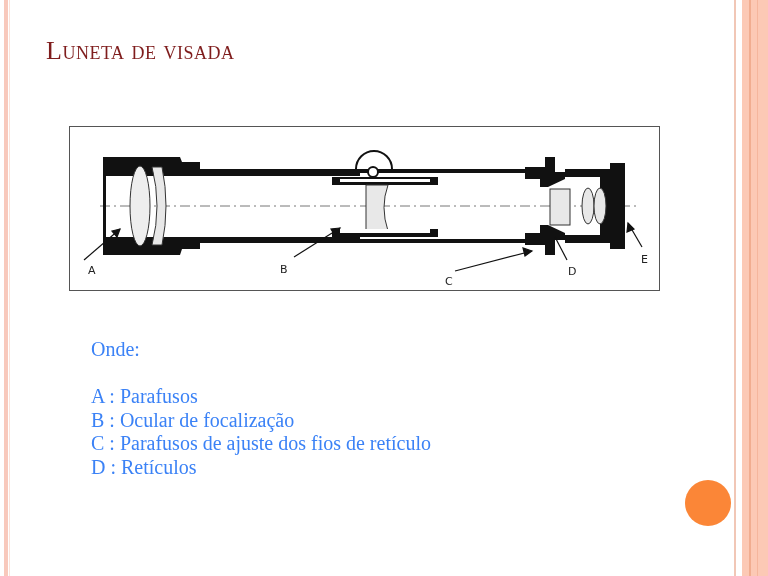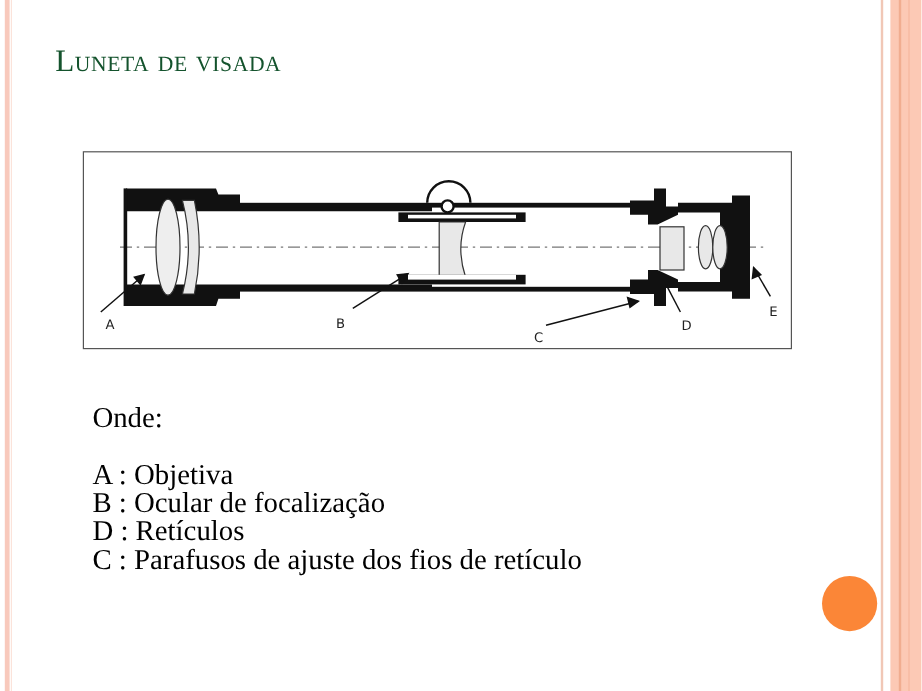--- a/index.html
+++ b/index.html
@@ -4,23 +4,23 @@
 <style>
   html, body { margin:0; padding:0; }
   body { width:768px; height:576px; position:relative; background:#ffffff; overflow:hidden; font-family:"DejaVu Serif", serif; }
   .left-border { position:absolute; left:4px; top:0; width:4px; height:576px; background:#f8c9bc; }
   .left-border2 { position:absolute; left:9px; top:0; width:1px; height:576px; background:#fbe3da; }
   .right-band { position:absolute; top:0; height:576px; }
   .rb1 { left:734px; width:2px; background:#f1c7b6; }
   .rb2 { left:742px; width:26px; background:#fcc9b5; }
   .rb3 { left:749px; width:2px; background:#f1ad90; }
   .rb4 { left:757px; width:1px; background:#f5b69d; }
-  .title { position:absolute; left:46px; top:36px; font-family:"Liberation Serif", serif; font-size:26px; color:#14532d; letter-spacing:0.5px; font-variant:small-caps; }
+  .title { position:absolute; left:46px; top:36px; font-family:"Liberation Serif", serif; font-size:26px; color:#7f1d1d; letter-spacing:0.5px; font-variant:small-caps; }
   .diagram { position:absolute; left:69px; top:126px; width:589px; height:163px; border:1.5px solid #555; background:#fff; }
-  .legend { position:absolute; left:77px; top:338px; font-family:"Liberation Serif", serif; font-size:24px; color:#000000; line-height:23.5px; }
+  .legend { position:absolute; left:91px; top:338px; font-family:"Liberation Serif", serif; font-size:20px; color:#3b82f6; line-height:23.5px; }
   .legend .gap { height:23.5px; }
   .dot { position:absolute; left:685px; top:480px; width:46px; height:46px; border-radius:50%; background:#fb8637; }
   .lbl { font-family:"DejaVu Sans", sans-serif; font-size:11px; fill:#222; }
 </style>
 </head>
 <body>
 
 <div class="left-border"></div>
 <div class="left-border2"></div>
 <div class="right-band rb1"></div>
@@ -77,19 +77,19 @@
     <text class="lbl" x="210" y="146">B</text>
     <text class="lbl" x="375" y="158">C</text>
     <text class="lbl" x="498" y="148">D</text>
     <text class="lbl" x="571" y="136">E</text>
   </svg>
 </div>
 
 <div class="legend">
   <div>Onde:</div>
   <div class="gap"></div>
-  <div>A : Objetiva</div>
+  <div>A : Parafusos</div>
   <div>B : Ocular de focalização</div>
+  <div>C : Parafusos de ajuste dos fios de retículo</div>
   <div>D : Retículos</div>
-  <div>C : Parafusos de ajuste dos fios de retículo</div>
 </div>
 
 <div class="dot"></div>
 
 </body></html>

